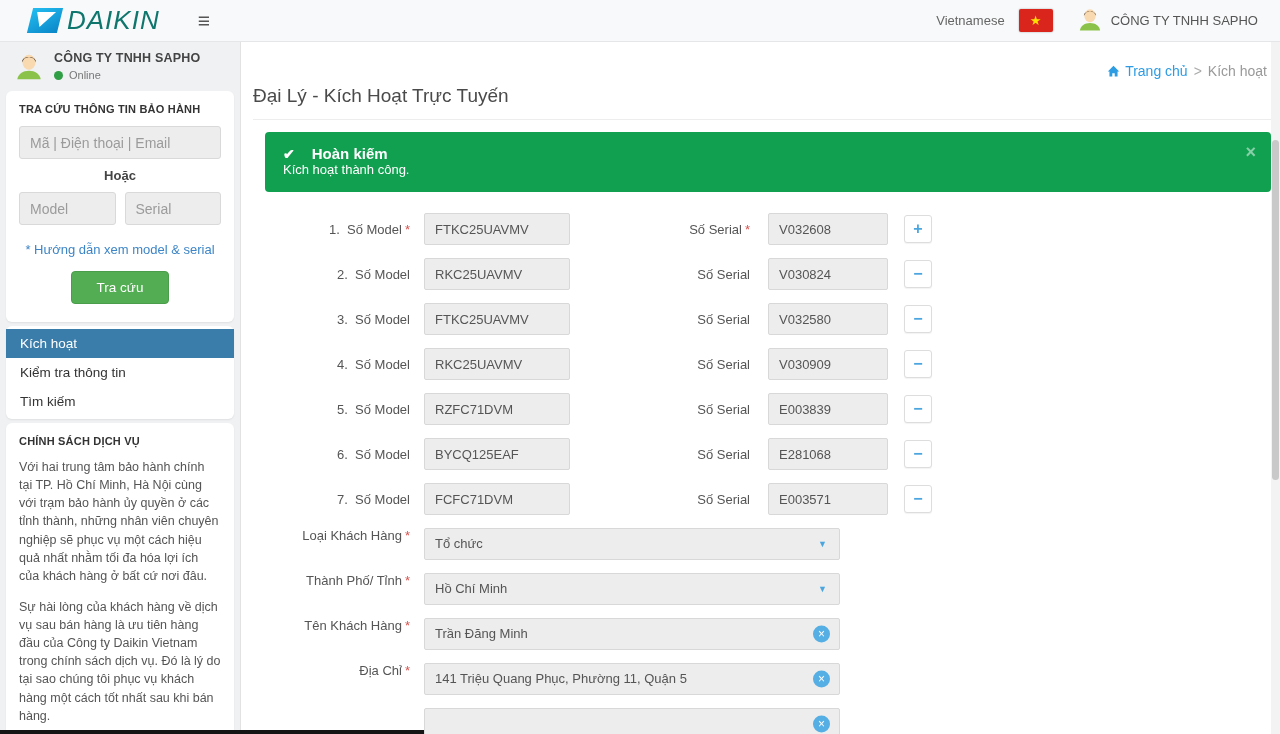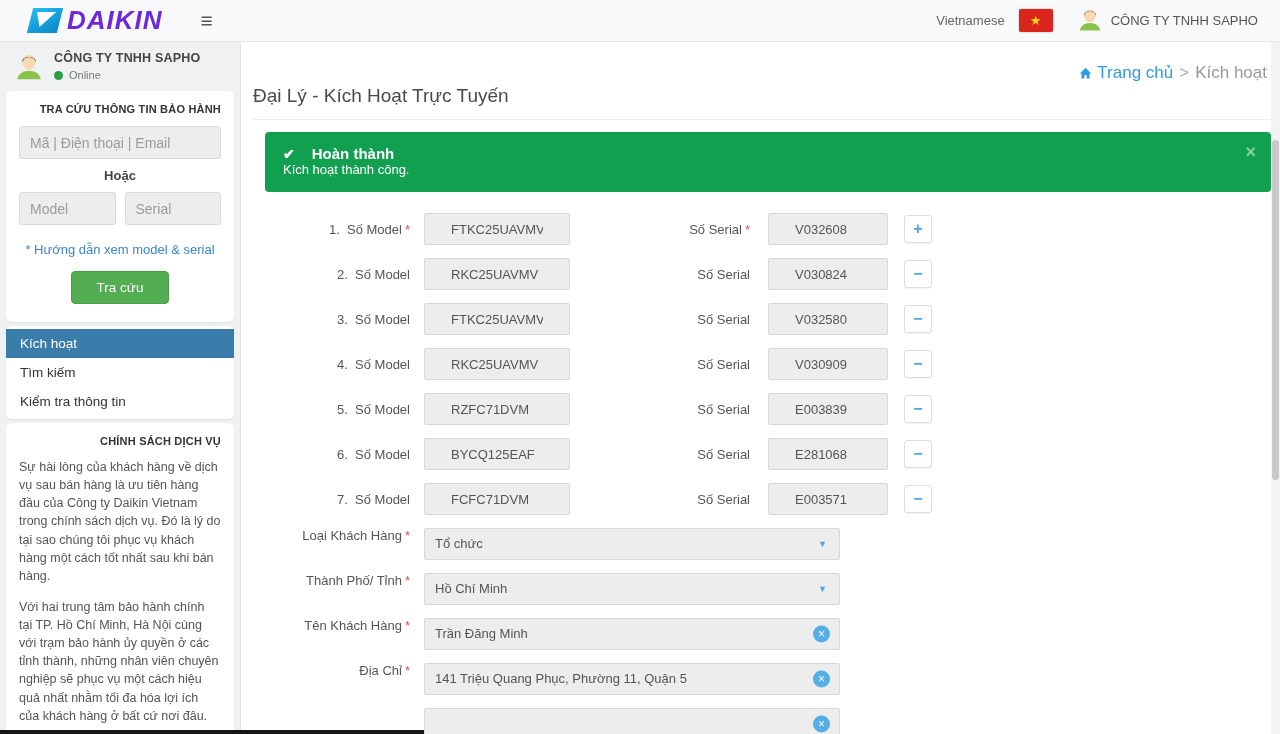--- a/index.html
+++ b/index.html
@@ -11,21 +11,21 @@
   
   .topbar {
     height:42px; background:#f8f9fa; border-bottom:1px solid #e5e6e7;
     display:flex; align-items:center; position:relative; z-index:3;
   }
   .brand { display:flex; align-items:center; gap:7px; margin-left:30px; }
   .logo-mark { position:relative; width:30px; height:25px;
     background:linear-gradient(150deg,#23bdf0,#0a86c8); transform:skewX(-14deg); }
   .logo-tri { position:absolute; left:5px; top:4px; width:19px; height:15px;
     background:#fff; clip-path:polygon(0 0,100% 0,32% 100%); }
-  .logo-text { font-size:26px; font-weight:bold; font-style:italic; color:#6d28d9; letter-spacing:1px; }
+  .logo-text { font-size:26px; font-weight:normal; font-style:italic; color:#0f766e; letter-spacing:1px; }
   .hamburger { margin-left:32px; font-size:21px; color:#555; background:none; border:none; cursor:pointer; line-height:1; }
   .topbar-right { margin-left:auto; display:flex; align-items:center; margin-right:22px; }
   .lang-label { color:#666; font-size:13px; cursor:pointer; }
   .flag { width:34px; height:23px; margin-left:14px; background:#da251d; border-radius:2px;
     display:flex; align-items:center; justify-content:center; box-shadow:0 0 2px rgba(0,0,0,.35); cursor:pointer; }
   .flag-star { color:#ffde00; font-size:13px; line-height:1; }
   .top-avatar { margin-left:24px; cursor:pointer; }
   .top-user { color:#555; font-size:13px; margin-left:8px; cursor:pointer; }
 
   
@@ -33,57 +33,57 @@
   .sidebar { width:241px; background:#eff1f3; border-right:1px solid #e2e2e2; overflow:hidden; flex-shrink:0; }
   .main { flex:1; background:#fff; position:relative; overflow:hidden; }
 
   
   .sidebar-user { display:flex; align-items:flex-start; gap:10px; padding:9px 14px 6px; }
   .sidebar-user-name { font-size:12.5px; font-weight:bold; color:#444; letter-spacing:.2px; }
   .sidebar-user-status { display:flex; align-items:center; gap:6px; margin-top:4px; font-size:11px; color:#777; }
   .online-dot { width:9px; height:9px; border-radius:50%; background:#2f9e44; display:inline-block; }
   .card { background:#fff; border-radius:6px; margin:4px 6px; box-shadow:0 1px 2px rgba(0,0,0,.07); }
   .lookup-card { padding:12px 13px 14px; }
-  .panel-title { font-size:11px; font-weight:bold; color:#333; margin:0 0 11px; letter-spacing:.2px;text-align:right; }
+  .panel-title { font-size:11px; font-weight:bold; color:#333; margin:0 0 11px; letter-spacing:.2px; }
   .s-input { width:100%; height:33px; background:#ededed; border:1px solid #d9d9d9; border-radius:3px;
     padding:0 10px; font-size:14px; color:#555; font-family:inherit; }
   .s-input::placeholder { color:#9b9b9b; opacity:1; }
   .or-label { text-align:center; font-size:13px; color:#444; margin:9px 0;font-weight:bold; }
   .two-inputs { display:flex; gap:9px; }
   .two-inputs .s-input { width:50%; }
   .guide-link { display:block; text-align:center; color:#3d85c6; font-size:13px; margin:17px 0 14px; text-decoration:none; cursor:pointer; }
   .search-btn { display:block; margin:0 auto 4px; background:#53ae53; border:1px solid #4a9d4a; color:#fff;
     border-radius:4px; font-size:13.5px; padding:8px 25px; cursor:pointer; font-family:inherit; }
   .nav-card { padding:3px 0; }
   .nav-item { display:block; padding:7px 14px; font-size:13.5px; color:#333; cursor:pointer; }
   .nav-item.active { background:#3a7dab; color:#fff; }
   .policy-card { padding:12px 13px; height:340px; }
   .policy-p { margin:0 0 13px; font-size:12.5px; color:#555; line-height:1.45; }
 
   
-  .breadcrumb { position:absolute; top:21px; right:13px; display:flex; align-items:center; gap:6px; font-size:17px; }
+  .breadcrumb { position:absolute; top:21px; right:13px; display:flex; align-items:center; gap:6px; font-size:14px; }
   .bc-home { display:flex; align-items:center; gap:5px; color:#2d9ce3; cursor:pointer; text-decoration:none; }
   .bc-sep { color:#aaa; }
   .bc-current { color:#999; }
   .page-title { font-size:19px; font-weight:normal; color:#4a4a4a; margin:42px 9px 0 12px;
     padding-bottom:12px; border-bottom:1px solid #ededed; line-height:23px; }
   .alert { background:#10a050; border-radius:4px; margin:12px 9px 0 24px; padding:13px 18px 15px;
     position:relative; color:#fff; }
   .alert-head { display:flex; align-items:center; gap:17px; font-size:15px; font-weight:bold; }
   .alert-check { font-size:14px; }
   .alert-msg { font-size:13px; font-weight:normal; }
   .alert-close { position:absolute; right:15px; top:11px; color:rgba(255,255,255,.5); font-size:18px;
     font-weight:bold; cursor:pointer; line-height:1; }
 
   .form-area { margin:21px 0 0 59px; }
   .form-row { display:flex; align-items:center; margin-bottom:13px; height:32px; }
   .flabel { width:110px; text-align:right; font-size:13px; color:#555; margin-right:14px; white-space:nowrap; }
   .req { color:#d9534f; margin-left:3px; }
   .gray-input { height:32px; background:#ededed; border:1px solid #d8d8d8; border-radius:2px;
-    font-size:13px; color:#555; padding:0 26px; font-family:inherit; }
+    font-size:13px; color:#555; padding:0 10px; font-family:inherit; }
   .model-input { width:146px; }
   .serial-flabel { width:180px; text-align:right; font-size:13px; color:#555; margin-right:18px; white-space:nowrap; }
   .serial-input { width:120px; }
   .row-btn { width:28px; height:28px; margin-left:16px; background:#fff; border:1px solid #ddd; border-radius:3px;
     color:#4ba6e0; font-size:16px; font-weight:bold; line-height:1; cursor:pointer;
     box-shadow:0 1px 1px rgba(0,0,0,.05); padding:0; font-family:inherit; }
 
   .fields-area { margin-left:39px; }
   .field-row { display:flex; align-items:flex-start; margin-bottom:13px; height:32px; }
   .field-label { width:130px; text-align:right; font-size:13px; color:#555; margin-right:14px; white-space:nowrap; }
@@ -152,29 +152,29 @@
       <div class="two-inputs">
         <input class="s-input" placeholder="Model" style="">
         <input class="s-input" placeholder="Serial" style="">
       </div>
       <a class="guide-link">* Hướng dẫn xem model &amp; serial</a>
       <button class="search-btn">Tra cứu</button>
     </section>
 
     <nav class="card nav-card" id="sidebar-nav">
         <div class="nav-item active">Kích hoạt</div>
+        <div class="nav-item">Kiểm tra thông tin</div>
         <div class="nav-item">Tìm kiếm</div>
-        <div class="nav-item">Kiểm tra thông tin</div>
       </nav>
 
     <section class="card policy-card">
       <h3 class="panel-title">CHÍNH SÁCH DỊCH VỤ</h3>
       <div id="policy-paragraphs">
+          <p class="policy-p">Với hai trung tâm bảo hành chính tại TP. Hồ Chí Minh, Hà Nội cùng với trạm bảo hành ủy quyền ở các tỉnh thành, những nhân viên chuyên nghiệp sẽ phục vụ một cách hiệu quả nhất nhằm tối đa hóa lợi ích của khách hàng ở bất cứ nơi đâu.</p>
           <p class="policy-p">Sự hài lòng của khách hàng về dịch vụ sau bán hàng là ưu tiên hàng đầu của Công ty Daikin Vietnam trong chính sách dịch vụ. Đó là lý do tại sao chúng tôi phục vụ khách hàng một cách tốt nhất sau khi bán hàng.</p>
-          <p class="policy-p">Với hai trung tâm bảo hành chính tại TP. Hồ Chí Minh, Hà Nội cùng với trạm bảo hành ủy quyền ở các tỉnh thành, những nhân viên chuyên nghiệp sẽ phục vụ một cách hiệu quả nhất nhằm tối đa hóa lợi ích của khách hàng ở bất cứ nơi đâu.</p>
         </div>
 
     </section>
   </aside>
 
   <main class="main">
     <div class="breadcrumb">
       <a class="bc-home">
         <svg width="13" height="13" viewBox="0 0 16 16">
           <path d="M8 1 L15 8 H13 V14 H9.5 V10 H6.5 V14 H3 V8 H1 Z" fill="#2d9ce3"></path>
@@ -183,21 +183,21 @@
       </a>
       <span class="bc-sep">&gt;</span>
       <span class="bc-current">Kích hoạt</span>
     </div>
 
     <h1 class="page-title">Đại Lý - Kích Hoạt Trực Tuyến</h1>
 
     <div class="alert">
       <div class="alert-head">
         <span class="alert-check">✔</span>
-        <span>Hoàn thành</span>
+        <span>Hoàn kiếm</span>
       </div>
       <div class="alert-msg">Kích hoạt thành công.</div>
       <span class="alert-close">×</span>
     </div>
 
     <div class="form-area" id="model-rows">
         <div class="form-row">
           <div class="flabel">1.&nbsp; Số Model<span class="req">*</span></div>
           <input class="gray-input model-input" value="FTKC25UAVMV" style="">
           <div class="serial-flabel">Số Serial<span class="req">*</span></div>

